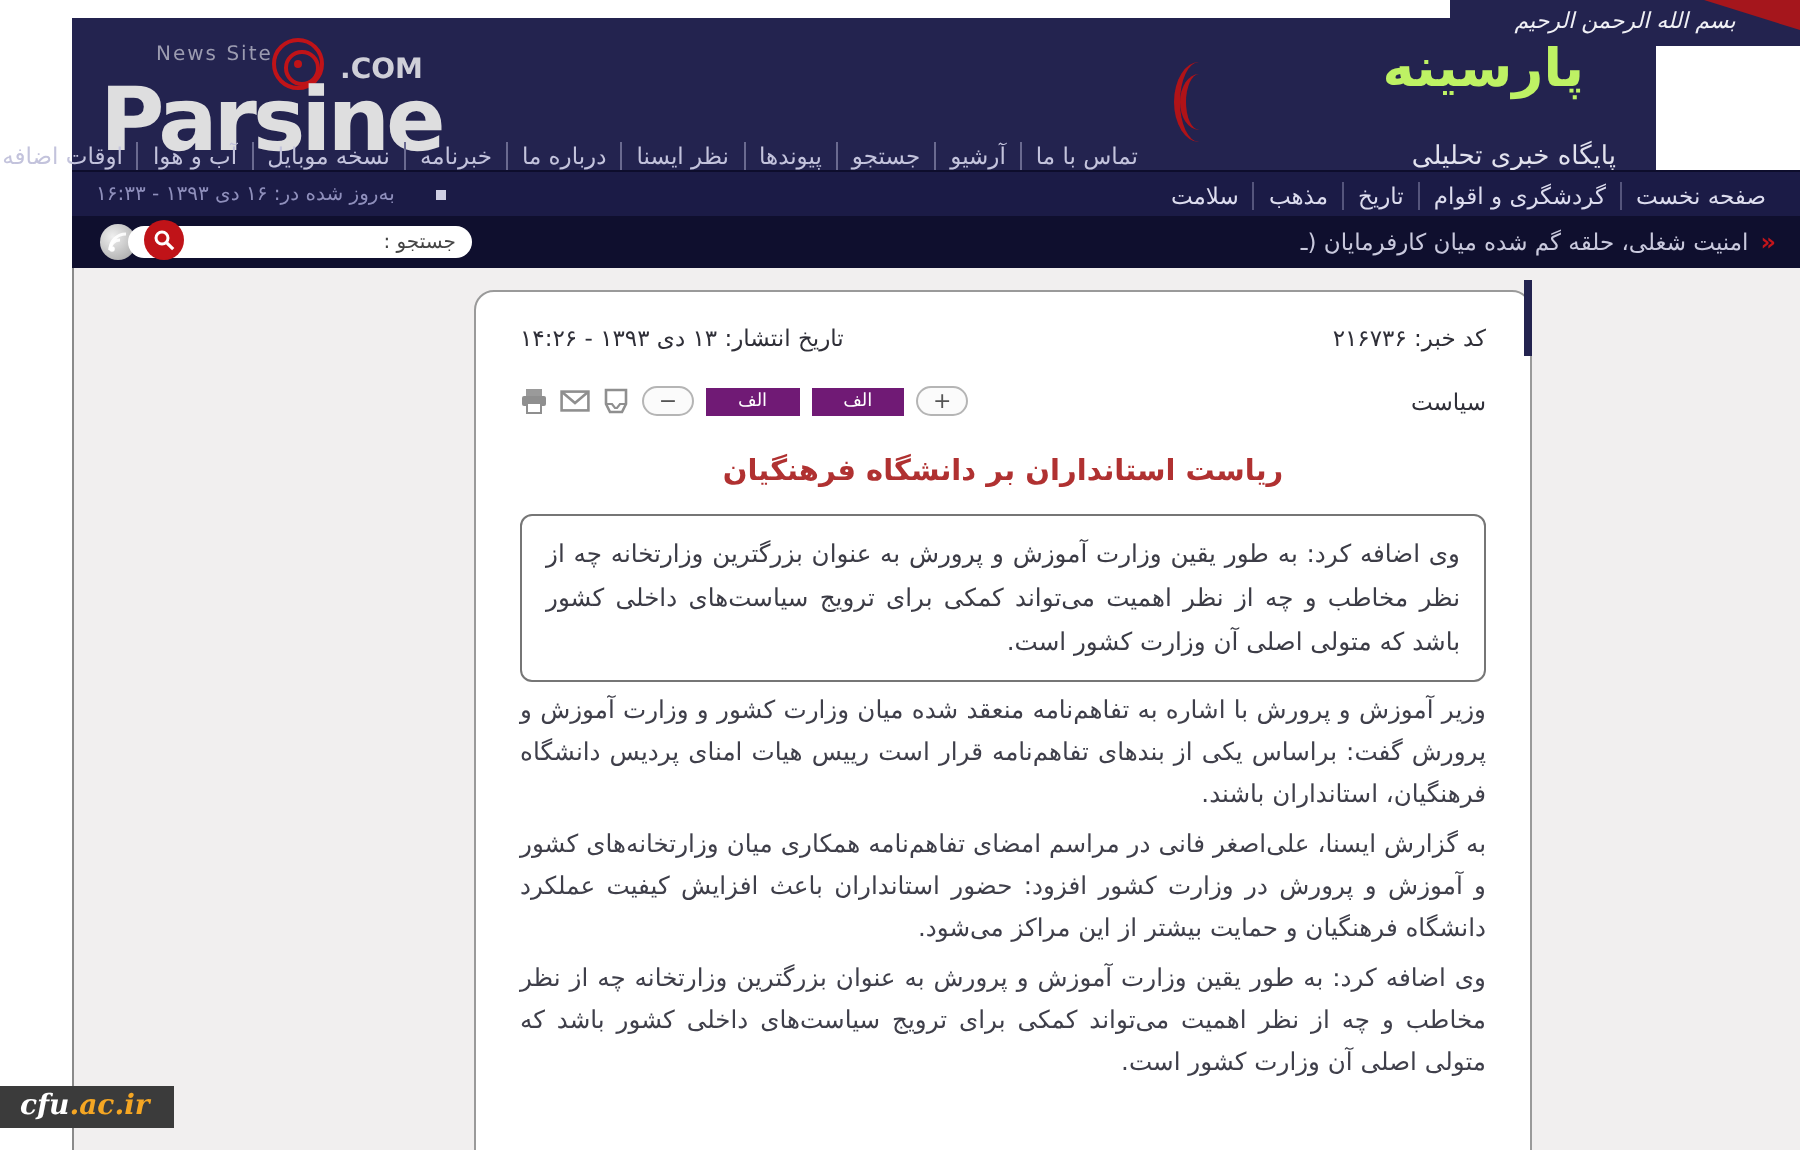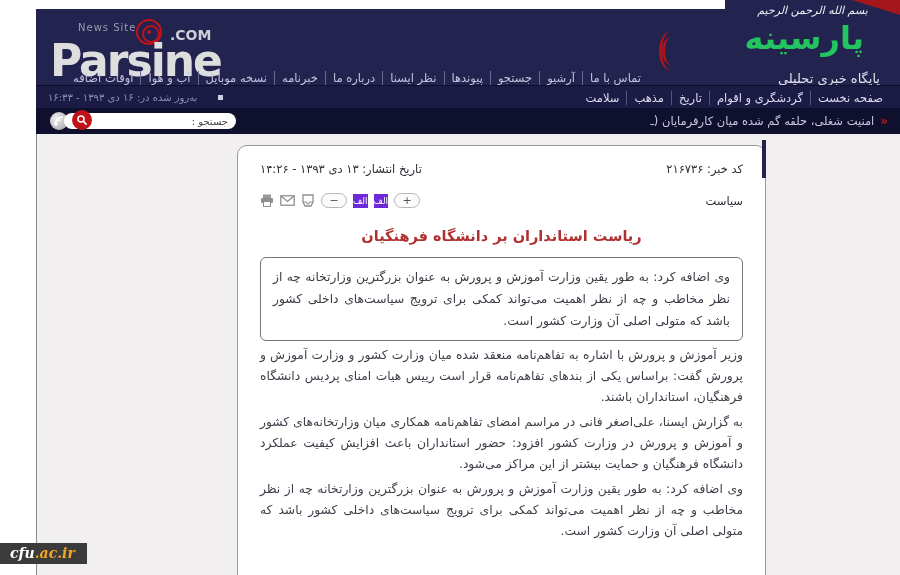--- a/index.html
+++ b/index.html
@@ -2,21 +2,21 @@
 <html lang="fa"><head>
 <meta charset="utf-8">
 <style>
   * { margin:0; padding:0; box-sizing:border-box; }
   html,body { width:900px; height:575px; }
   body { font-family:"DejaVu Sans", sans-serif; background:#ffffff; position:relative; overflow:hidden; }
 
   .stage { position:absolute; inset:0; width:900px; height:575px; }
 
   
-  .main-header { position:absolute; left:36px; top:9px; width:864px; height:76px; background:#23234f; }
+  .main-header { position:absolute; left:36px; top:9px; width:792px; height:76px; background:#23234f; }
   .bismillah { position:absolute; right:0; top:0; width:175px; height:23px; background:#23234f; z-index:5;
                color:#f0f0f5; font-size:11px; line-height:22px; text-align:center;font-style:italic; }
   .bismillah .ribbon { position:absolute; right:0; top:0; width:0; height:0;
                border-top:15px solid #a5161c; border-left:48px solid transparent; z-index:-1; }
 
   .logo-en { position:absolute; left:14px; top:10px; width:215px; height:64px; color:#d9d9de; }
   .logo-en .news-site { position:absolute; left:28px; top:3px; font-size:10px; color:#9b9bb0; letter-spacing:1px; }
   .logo-en .rings { position:absolute; left:86px; top:0; width:26px; height:26px; border:2px solid #c01318; border-radius:50%; }
   .logo-en .rings::before { content:""; position:absolute; left:4px; top:4px; width:14px; height:14px; border:2px solid #c01318; border-radius:50%; }
   .logo-en .rings::after { content:""; position:absolute; left:9px; top:9px; width:4px; height:4px; background:#c01318; border-radius:50%; }
@@ -27,21 +27,21 @@
   .main-nav .nav-item { color:#c3c3dc; font-size:11.5px; padding:0 7px; white-space:nowrap; cursor:pointer; }
   .main-nav .nav-item + .nav-item::after { content:""; }
   .main-nav .nav-item + .nav-item { border-right:1px solid #6a6a90; }
 
   .logo-fa { position:absolute; top:8px; right:8px; width:235px; height:70px; text-align:right; }
   .logo-fa .arcs { position:absolute; right:208px; top:14px; width:26px; height:40px; }
   .logo-fa .arcs::before { content:""; position:absolute; right:0; top:0; width:22px; height:40px;
         border-left:3px solid #b01318; border-radius:50%; }
   .logo-fa .arcs::after { content:""; position:absolute; right:3px; top:6px; width:16px; height:28px;
         border-left:3px solid #b01318; border-radius:50%; }
-  .logo-fa .fa-word { position:absolute; right:28px; top:2px; font-size:32px; font-weight:bold; color:#22c55e; }
+  .logo-fa .fa-word { position:absolute; right:28px; top:2px; font-size:27px; font-weight:bold; color:#bef264; }
   .logo-fa .tagline { position:absolute; right:12px; top:54px; font-size:13px; color:#e2e2ee; }
 
   
   .sub-nav { position:absolute; left:36px; top:85px; width:864px; height:23px; background:#1b1b46;
              border-top:1px solid #0d0d2c; }
   .sub-nav .links { position:absolute; right:10px; top:0; height:23px; direction:rtl; display:flex; align-items:center; }
   .sub-nav .links .nav-item { color:#dcdcee; font-size:11.5px; padding:0 7px; cursor:pointer; white-space:nowrap; }
   .sub-nav .links .nav-item + .nav-item { border-right:1px solid #55557c; }
   .sub-nav .updated { position:absolute; left:12px; top:0; height:23px; display:flex; align-items:center; gap:21px;
              color:#8f8fbc; font-size:10px; direction:rtl; }
@@ -71,21 +71,21 @@
              border:1px solid #9a9a9a; border-radius:10px 10px 0 0; direction:rtl;
              padding:16px 22px 0 22px; color:#3e3e48; }
 
   .meta-row { display:flex; justify-content:space-between; align-items:center; font-size:11.5px; color:#2f2f38; }
   .meta-row.second { margin-top:17px; }
 
   .share-tools { direction:ltr; display:flex; align-items:center; gap:6px; }
   .share-tools svg { display:block; cursor:pointer; }
   .fs-pill { min-width:26px; height:15px; border:1px solid #b5b5b5; border-radius:8px; background:#fbfbfb;
              font-size:11px; line-height:13px; text-align:center; color:#555; padding:0 6px; cursor:pointer; }
-  .fs-box { background:#6d28d9; color:#ffffff; font-size:9px; line-height:14px; padding:0 0; cursor:pointer; }
+  .fs-box { background:#701a75; color:#ffffff; font-size:9px; line-height:14px; padding:0 16px; cursor:pointer; }
 
   .article-title { margin-top:20px; text-align:center; font-weight:bold; font-size:14.5px; color:#b03131; }
 
   .lead-box { margin-top:13px; border:1px solid #767676; border-radius:6px; padding:8px 12px;
              font-size:12.3px; line-height:1.8; text-align:justify; color:#3c3c46; }
 
   .body-par { margin-top:4px; font-size:12.3px; line-height:1.7; text-align:justify; color:#3f3f4a; }
 
   .watermark { position:absolute; left:0; top:543px; background:#3b3b3b; padding:2px 12px 3px 10px; z-index:6;
              font-family:"DejaVu Serif", serif; font-style:italic; font-weight:bold; font-size:14px; }

